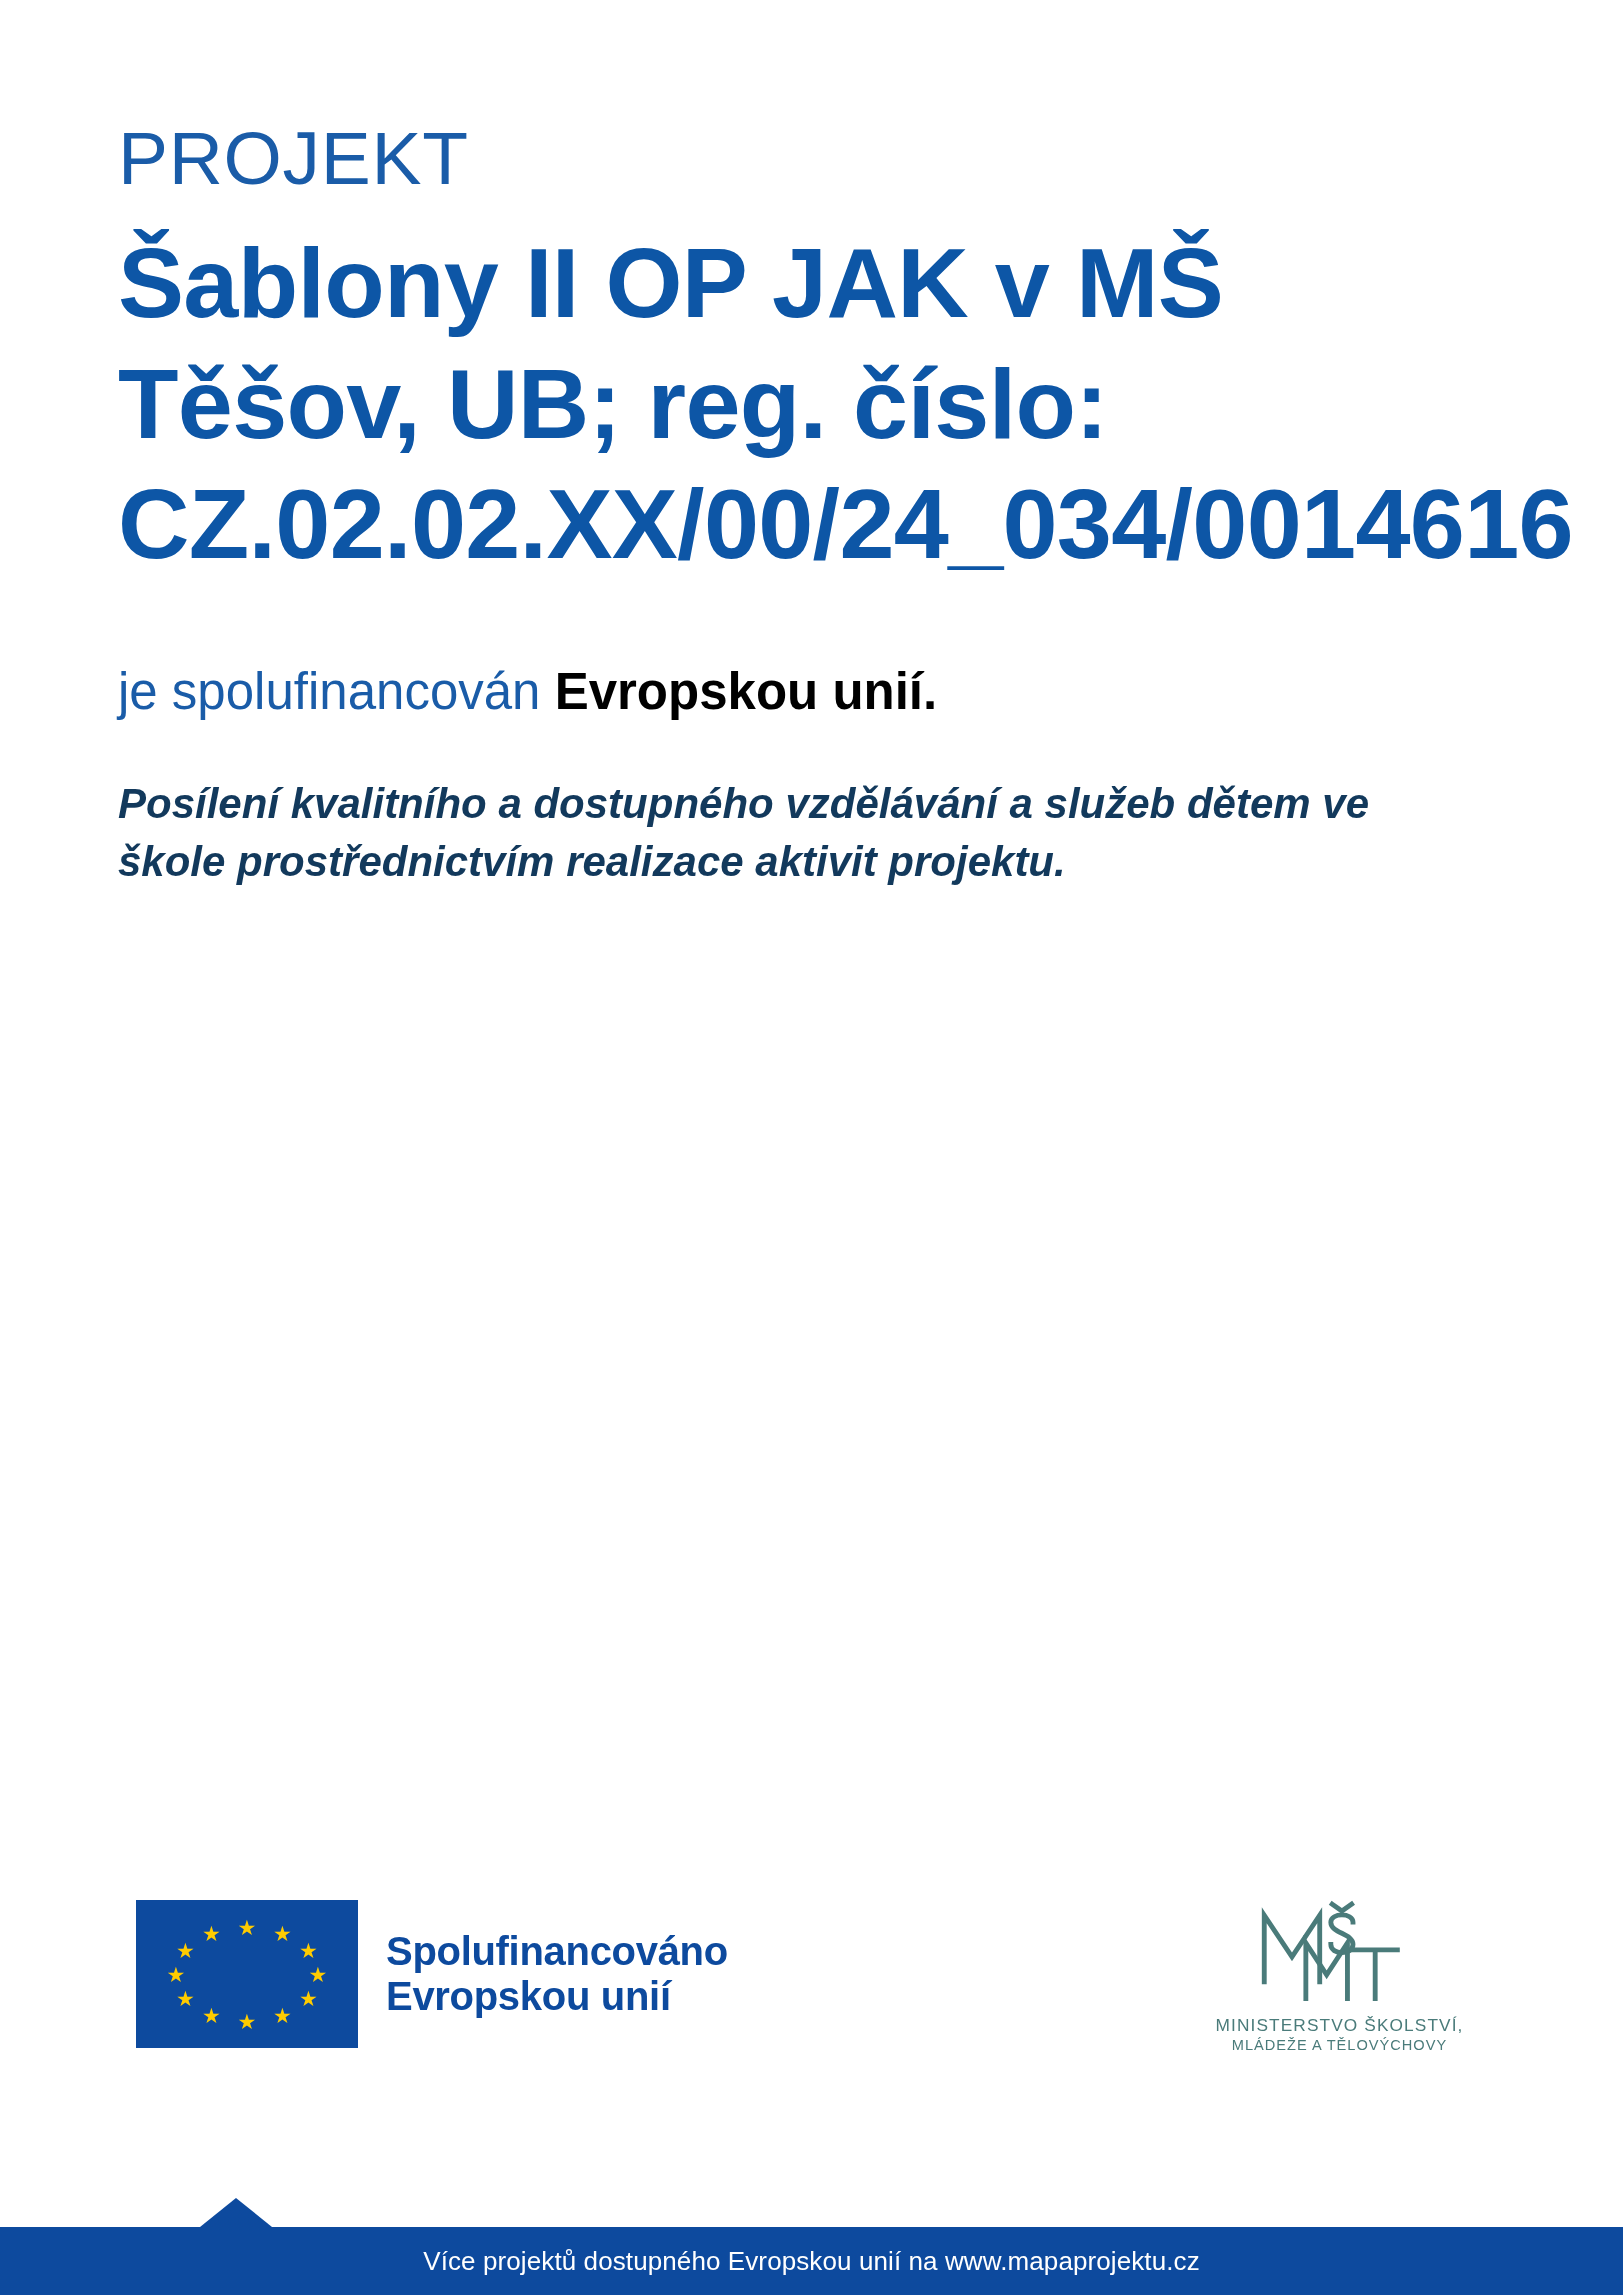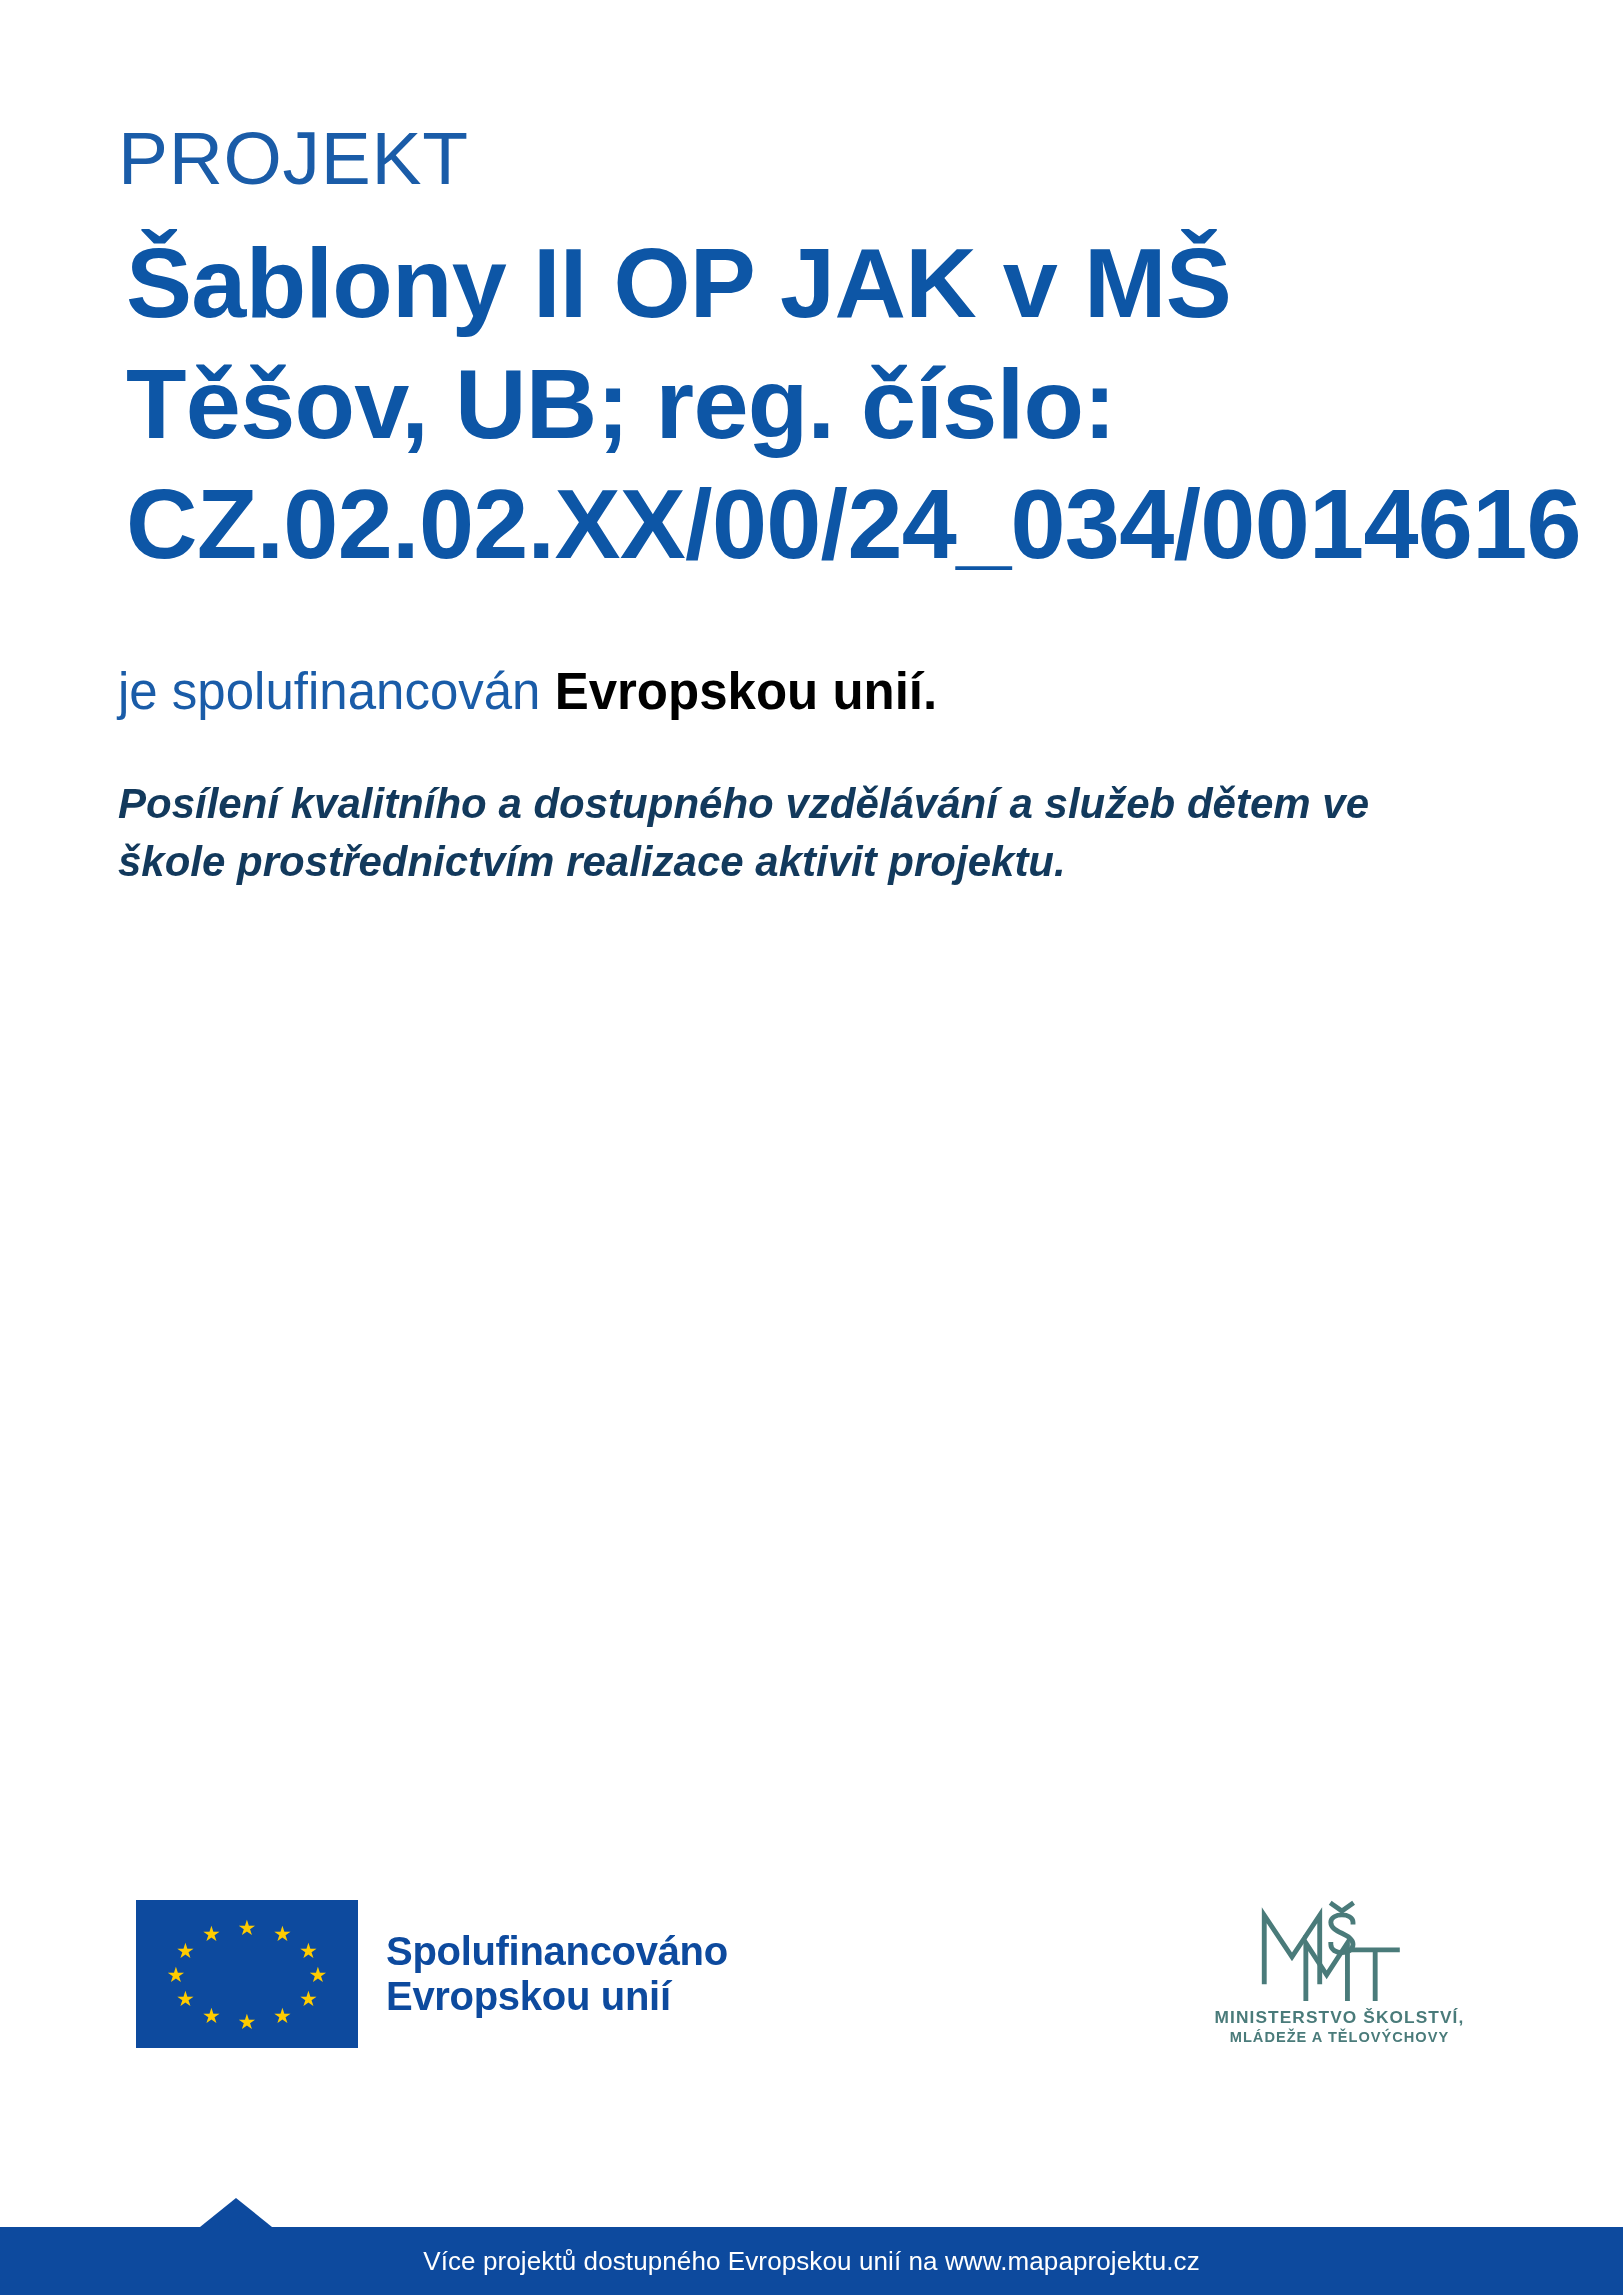--- a/index.html
+++ b/index.html
@@ -36,21 +36,21 @@
     color: #1a5ca8;
     font-weight: 400;
     margin: 0 0 25px 0;
   }
 
   .title {
     font-size: 99px;
     line-height: 1.22;
     font-weight: 700;
     color: #0d56a6;
-    margin: 8px;
+    margin: 0;
     max-width: 1395px;
     letter-spacing: -0.7px;
   }
 
   .cofin {
     margin-top: 75px;
     font-size: 51px;
     line-height: 1.25;
     color: #1a5ca8;
     font-weight: 400;
@@ -123,22 +123,22 @@
   .msmt-mark {
     height: 104px;
     display: block;
     margin: 0 auto;
   }
   .msmt-text {
     color: #4a7b7a;
     font-size: 17.3px;
     line-height: 1.3;
     letter-spacing: 1.1px;
-    margin-top: 2px;
-    font-weight: 700;
+    margin-top: 10px;
+    font-weight: 400;
   }
   .msmt-text .l2 {
     font-size: 14.6px;
     letter-spacing: 1px;
     display: block;
   }
 
   
   .bottom-bar {
     position: absolute;

